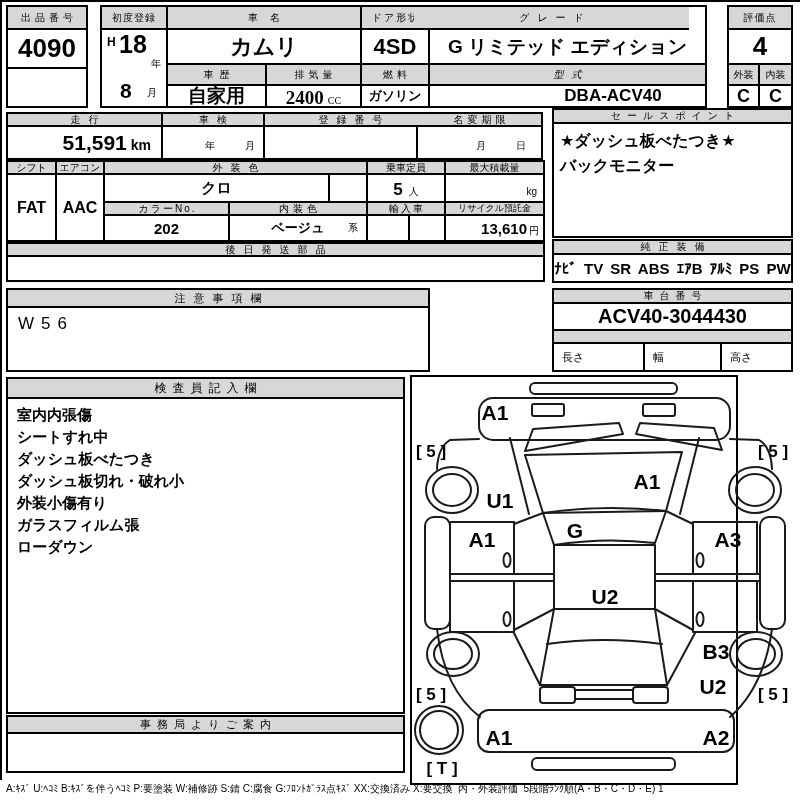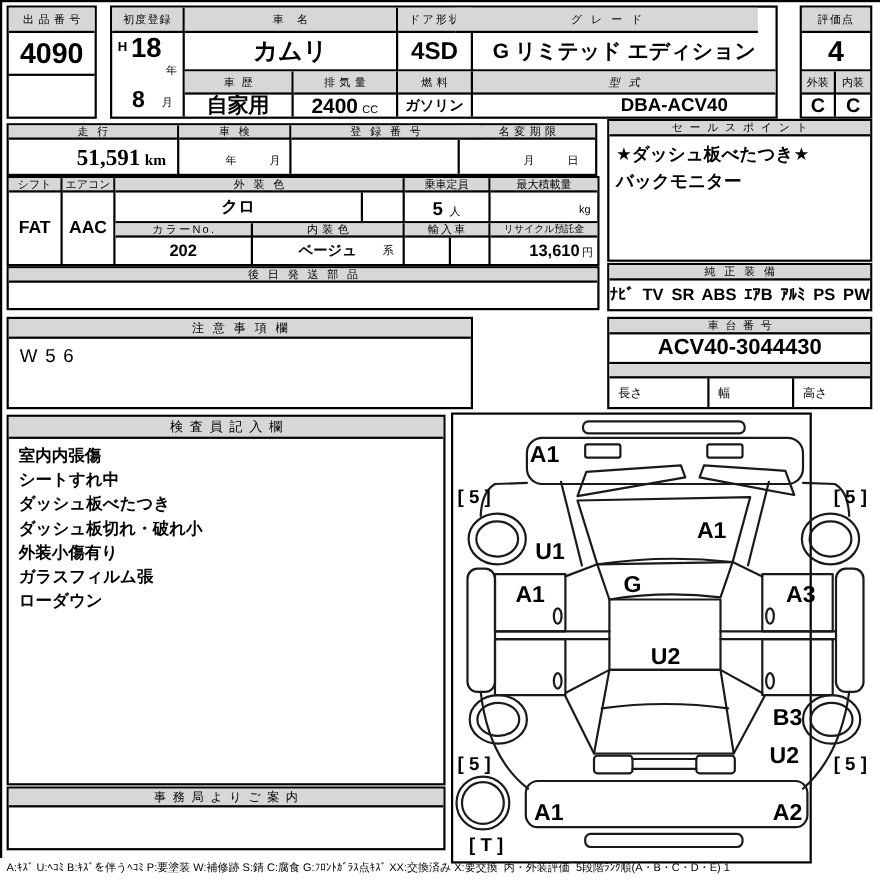--- a/index.html
+++ b/index.html
@@ -45,21 +45,21 @@
       <span style="position:absolute;left:17px;top:0;font-size:25px;font-weight:bold;">18</span>
       <span style="position:absolute;right:5px;top:27px;font-size:10px;">年</span>
       <span style="position:absolute;left:18px;bottom:3px;font-size:21px;font-weight:bold;">8</span>
       <span style="position:absolute;right:9px;bottom:6px;font-size:10px;">月</span>
     </div>
     <div class="c g br bb ls12" style="left:66px;top:0;width:194px;height:23px;">車名</div>
     <div class="c v br bb" style="left:66px;top:23px;width:194px;height:35px;font-size:22px;">カムリ</div>
     <div class="c g br bb ls6" style="left:66px;top:58px;width:99px;height:21px;">車歴</div>
     <div class="c v br" style="left:66px;top:79px;width:99px;height:20px;font-size:19px;">自家用</div>
     <div class="c g br bb ls4" style="left:165px;top:58px;width:95px;height:21px;">排気量</div>
-    <div class="c br" style="left:165px;top:79px;width:95px;height:20px;align-items:baseline;padding-top:1px;">
+    <div class="c br" style="left:165px;top:79px;width:95px;height:20px;align-items:baseline;padding-top:1px;font-family:Liberation Serif, serif;">
       <span class="v" style="font-size:19px;">2400</span>
       <span style="font-size:10px;margin-left:4px;">CC</span>
     </div>
     <div class="c g br bb ls2" style="left:260px;top:0;width:68px;height:23px;">ドア形状</div>
     <div class="c v br bb" style="left:260px;top:23px;width:68px;height:35px;font-size:22px;">4SD</div>
     <div class="c g br bb ls4" style="left:260px;top:58px;width:68px;height:21px;">燃料</div>
     <div class="c v br" style="left:260px;top:79px;width:68px;height:20px;font-size:13px;">ガソリン</div>
     <div class="c g bb ls8" style="left:312px;top:0;width:275px;height:23px;">グレード</div>
     <div class="c v bb" style="left:328px;top:23px;width:275px;height:35px;font-size:19px;">G リミテッド エディション</div>
     <div class="c g bb ls8" style="left:328px;top:58px;width:275px;height:21px;font-style:italic;">型式</div>
@@ -70,21 +70,21 @@
     <div class="c g bb" style="left:0;top:0;width:62px;height:23px;letter-spacing:1px;">評価点</div>
     <div class="c v bb" style="left:0;top:23px;width:62px;height:35px;font-size:26px;">4</div>
     <div class="c g br bb" style="left:0;top:58px;width:31px;height:21px;">外装</div>
     <div class="c g bb" style="left:31px;top:58px;width:31px;height:21px;">内装</div>
     <div class="c v br" style="left:0;top:79px;width:31px;height:20px;font-size:18px;">C</div>
     <div class="c v" style="left:31px;top:79px;width:31px;height:20px;font-size:18px;">C</div>
   </div>
 
   <div class="bx" style="left:6px;top:112px;width:537px;height:48px;">
     <div class="c g br bb ls8" style="left:0;top:0;width:155px;height:13px;">走行</div>
-    <div class="c br" style="left:0;top:13px;width:155px;height:38px;justify-content:flex-end;align-items:baseline;padding:4px 10px 0 0;font-family:Liberation Serif, serif;">
+    <div class="c br" style="left:0;top:13px;width:155px;height:38px;justify-content:flex-end;align-items:baseline;padding:4px 10px 0 0;">
       <span class="v" style="font-size:21px;">51,591</span>
       <span class="v" style="font-size:14px;margin-left:4px;">km</span>
     </div>
     <div class="c g br bb ls8" style="left:155px;top:0;width:102px;height:13px;">車検</div>
     <div class="br" style="position:absolute;left:155px;top:13px;width:102px;height:31px;box-sizing:border-box;">
       <span style="position:absolute;left:42px;bottom:5px;font-size:10px;">年</span>
       <span style="position:absolute;left:82px;bottom:5px;font-size:10px;">月</span>
     </div>
     <div class="c g br bb ls8" style="left:257px;top:0;width:173px;height:13px;">登録番号</div>
     <div class="c br" style="left:257px;top:13px;width:153px;height:31px;"></div>

